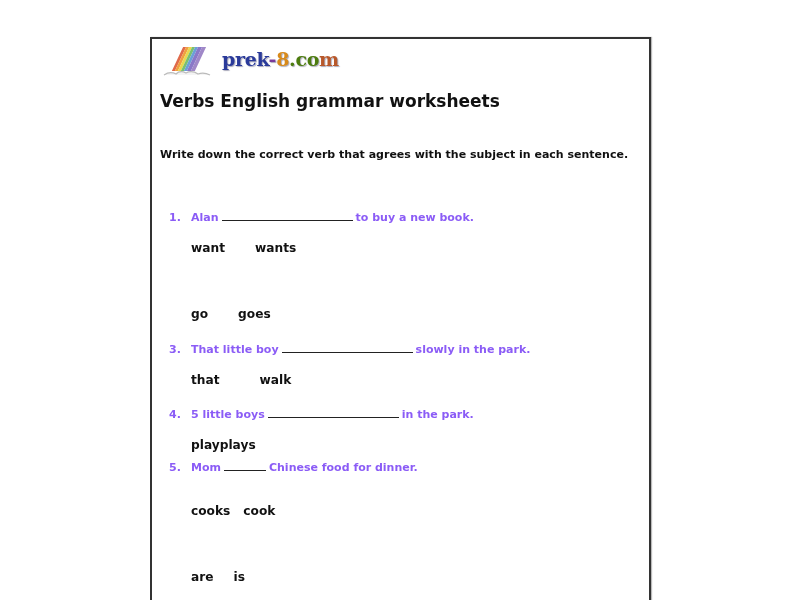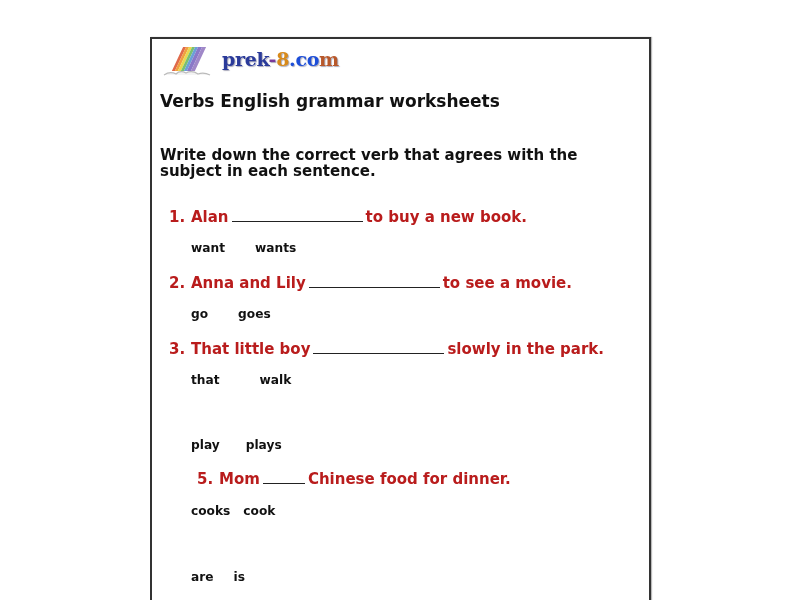--- a/index.html
+++ b/index.html
@@ -42,48 +42,48 @@
       top: 3px;
       font-family: "DejaVu Serif", serif;
       font-weight: bold;
       font-size: 19px;
       letter-spacing: -0.3px;
       color: #2a3a9a;
       text-shadow: 1px 1px 1px #aab;
     }
     .logo-text .dash { color: #7a3a9a; }
     .logo-text .eight { color: #d88a1a; }
-    .logo-text .dotcom { color: #1d4ed8; }
+    .logo-text .dotcom { color: #4d7c0f; }
     .logo-text .dotcom-end { color: #b8582a; }
 
     .title {
       position: absolute;
       left: 8px;
       top: 52px;
       font-size: 17px;
       font-weight: bold;
       color: #111111;
       white-space: nowrap;
     }
     .instructions {
       position: absolute;
       left: 8px;
       top: 108px;
       width: 470px;
-      font-size: 15px;
+      font-size: 11px;
       line-height: 16px;
       font-weight: bold;
       color: #111111;
     }
     .question {
       position: absolute;
       left: 17px;
-      font-size: 15px;
+      font-size: 11px;
       font-weight: bold;
-      color: #b91c1c;
+      color: #8b5cf6;
       white-space: nowrap;
     }
     .qnum {
       display: inline-block;
       width: 22px;
     }
     .blank {
       display: inline-block;
       border-bottom: 1.2px solid #222222;
       height: 12px;
@@ -127,39 +127,39 @@
 
   <div class="instructions">Write down the correct verb that agrees with the subject in each sentence.</div>
 
   <div class="question" style="top:169px;">
     <span class="qnum">1.</span><span>Alan</span><span class="blank" style="width:131px;"></span><span>to buy a new book.</span>
   </div>
   <div class="choices" style="top:202px;">
     <span class="choice">want</span><span class="choice" style="margin-left:30px;">wants</span>
   </div>
 
-  <div class="question" style="top:235px;">
-    <span class="qnum">2.</span><span>Anna and Lily</span><span class="blank" style="width:131px;"></span><span>to see a movie.</span>
-  </div>
   <div class="choices" style="top:268px;">
     <span class="choice">go</span><span class="choice" style="margin-left:30px;">goes</span>
   </div>
 
   <div class="question" style="top:301px;">
     <span class="qnum">3.</span><span>That little boy</span><span class="blank" style="width:131px;"></span><span>slowly in the park.</span>
   </div>
   <div class="choices" style="top:334px;">
     <span class="choice">that</span><span class="choice" style="margin-left:40px;">walk</span>
   </div>
 
+  <div class="question" style="top:366px;">
+    <span class="qnum">4.</span><span>5 little boys</span><span class="blank" style="width:131px;"></span><span>in the park.</span>
+  </div>
   <div class="choices" style="top:399px;">
-    <span class="choice">play</span><span class="choice" style="margin-left:26px;text-align:right;">plays</span>
+    <span class="choice">play</span><span class="choice" style="text-align:right;">plays</span>
   </div>
 
-  <div class="question" style="top:431px;margin-left:28px;">
+  <div class="question" style="top:419px;">
     <span class="qnum">5.</span><span>Mom</span><span class="blank" style="width:42px;"></span><span>Chinese food for dinner.</span>
   </div>
   <div class="choices" style="top:465px;">
     <span class="choice">cooks</span><span class="choice" style="margin-left:13px;">cook</span>
   </div>
 
   <div class="choices" style="top:531px;">
     <span class="choice">are</span><span class="choice" style="margin-left:20px;">is</span>
   </div>
 

